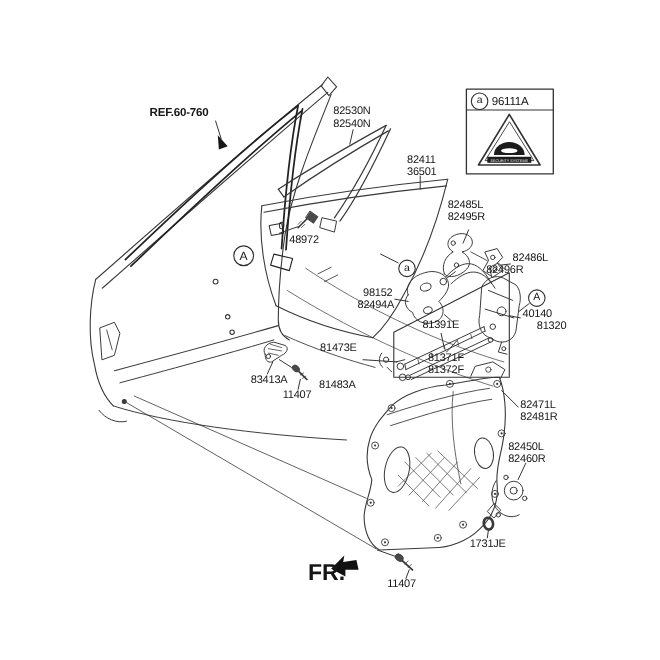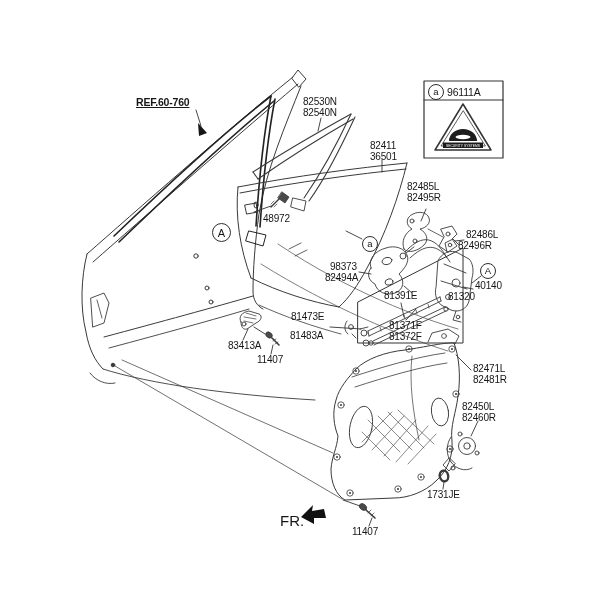--- a/index.html
+++ b/index.html
@@ -1,22 +1,22 @@
 <!DOCTYPE html>
 <html><head>
 <meta charset="utf-8">
 <style>
   html,body{margin:0;padding:0;background:#fff;}
   #stage{position:relative;width:600px;height:600px;background:#ffffff;overflow:hidden;
          font-family:"Liberation Sans", sans-serif;color:#161616;}
   #art{position:absolute;left:0;top:0;}
   .lbl{position:absolute;font-size:10px;line-height:10px;letter-spacing:-0.2px;
        color:#161616;white-space:nowrap;text-align:center;}
-  .lbl.ref{font-weight:bold;font-size:10.5px;text-decoration:underline;}
-  .lbl.fr{font-weight:normal;font-size:15px;line-height:15px;letter-spacing:0;}
+  .lbl.ref{font-weight:bold;font-size:10.5px;}
+  .lbl.fr{font-weight:bold;font-size:21px;line-height:15px;letter-spacing:0;}
   .callout{position:absolute;border:1.2px solid #2e2e2e;border-radius:50%;
            display:flex;align-items:center;justify-content:center;
            font-size:10px;line-height:10px;color:#161616;background:transparent;}
   .callout.big{width:17px;height:17px;font-size:11px;}
   .callout.small{width:14px;height:14px;font-size:9.5px;}
 </style>
 </head>
 <body>
 
 <div id="stage">
@@ -250,29 +250,29 @@
 </svg>
 
 <div class="lbl ref" style="left:136px;top:97px">REF.60-760</div>
 <div class="lbl" style="left:303px;top:97px">82530N</div>
 <div class="lbl" style="left:303px;top:108px">82540N</div>
 <div class="lbl" style="left:370px;top:141px">82411</div>
 <div class="lbl" style="left:370px;top:152px">36501</div>
 <div class="lbl" style="left:407px;top:182px">82485L</div>
 <div class="lbl" style="left:407px;top:193px">82495R</div>
 <div class="lbl" style="left:466px;top:230px">82486L</div>
-<div class="lbl" style="left:458px;top:241px">82496R</div>
+<div class="lbl" style="left:442px;top:241px">82496R</div>
 <div class="lbl" style="left:263px;top:214px">48972</div>
-<div class="lbl" style="left:330px;top:262px">98373</div>
+<div class="lbl" style="left:330px;top:262px">98152</div>
 <div class="lbl" style="left:325px;top:273px">82494A</div>
 <div class="lbl" style="left:384px;top:291px">81391E</div>
 <div class="lbl" style="left:475px;top:281px">40140</div>
-<div class="lbl" style="left:448px;top:292px">81320</div>
+<div class="lbl" style="left:488px;top:292px">81320</div>
 <div class="lbl" style="left:291px;top:312px">81473E</div>
-<div class="lbl" style="left:290px;top:331px">81483A</div>
+<div class="lbl" style="left:290px;top:346px">81483A</div>
 <div class="lbl" style="left:389px;top:321px">81371F</div>
 <div class="lbl" style="left:389px;top:332px">81372F</div>
 <div class="lbl" style="left:228px;top:341px">83413A</div>
 <div class="lbl" style="left:257px;top:355px">11407</div>
 <div class="lbl" style="left:473px;top:364px">82471L</div>
 <div class="lbl" style="left:473px;top:375px">82481R</div>
 <div class="lbl" style="left:462px;top:402px">82450L</div>
 <div class="lbl" style="left:462px;top:413px">82460R</div>
 <div class="lbl" style="left:427px;top:490px">1731JE</div>
 <div class="lbl" style="left:352px;top:527px">11407</div>

